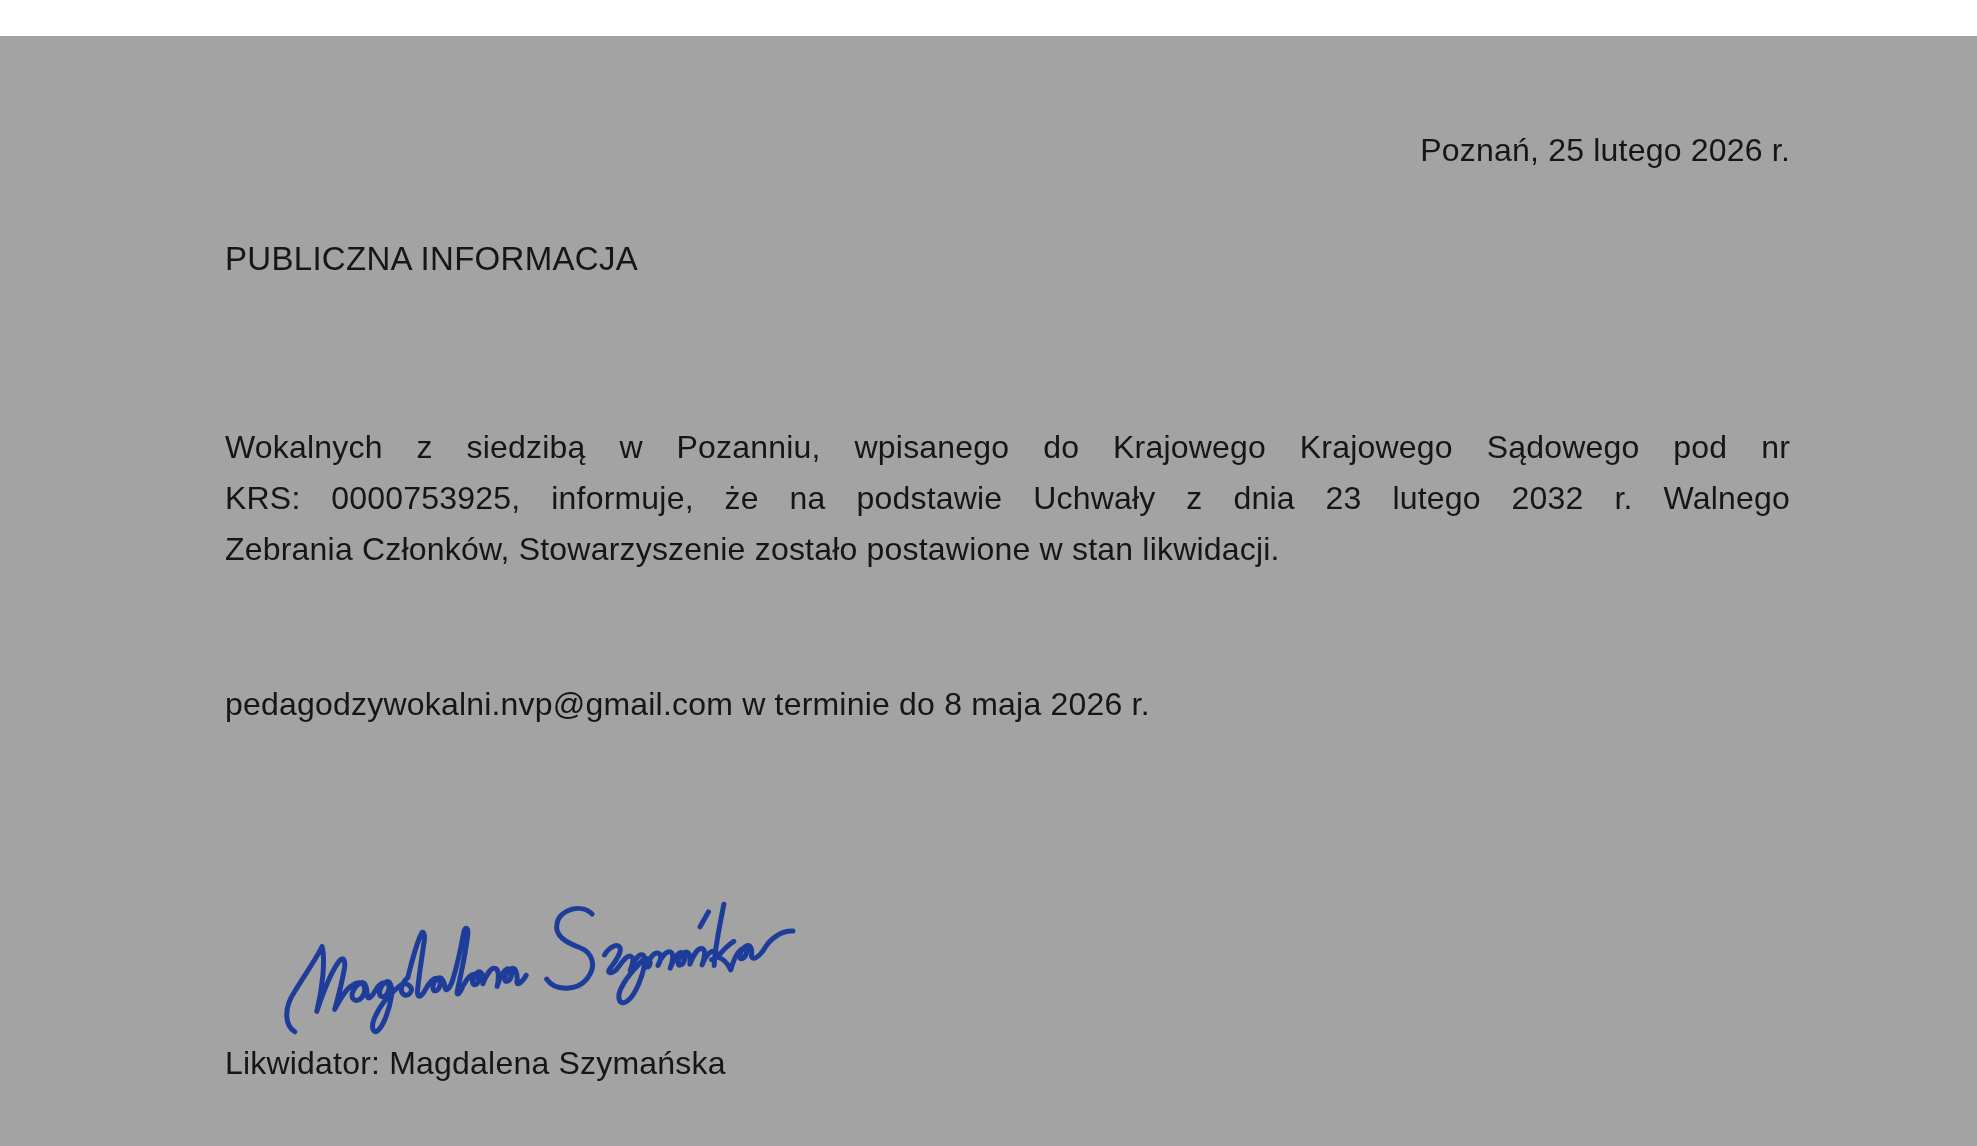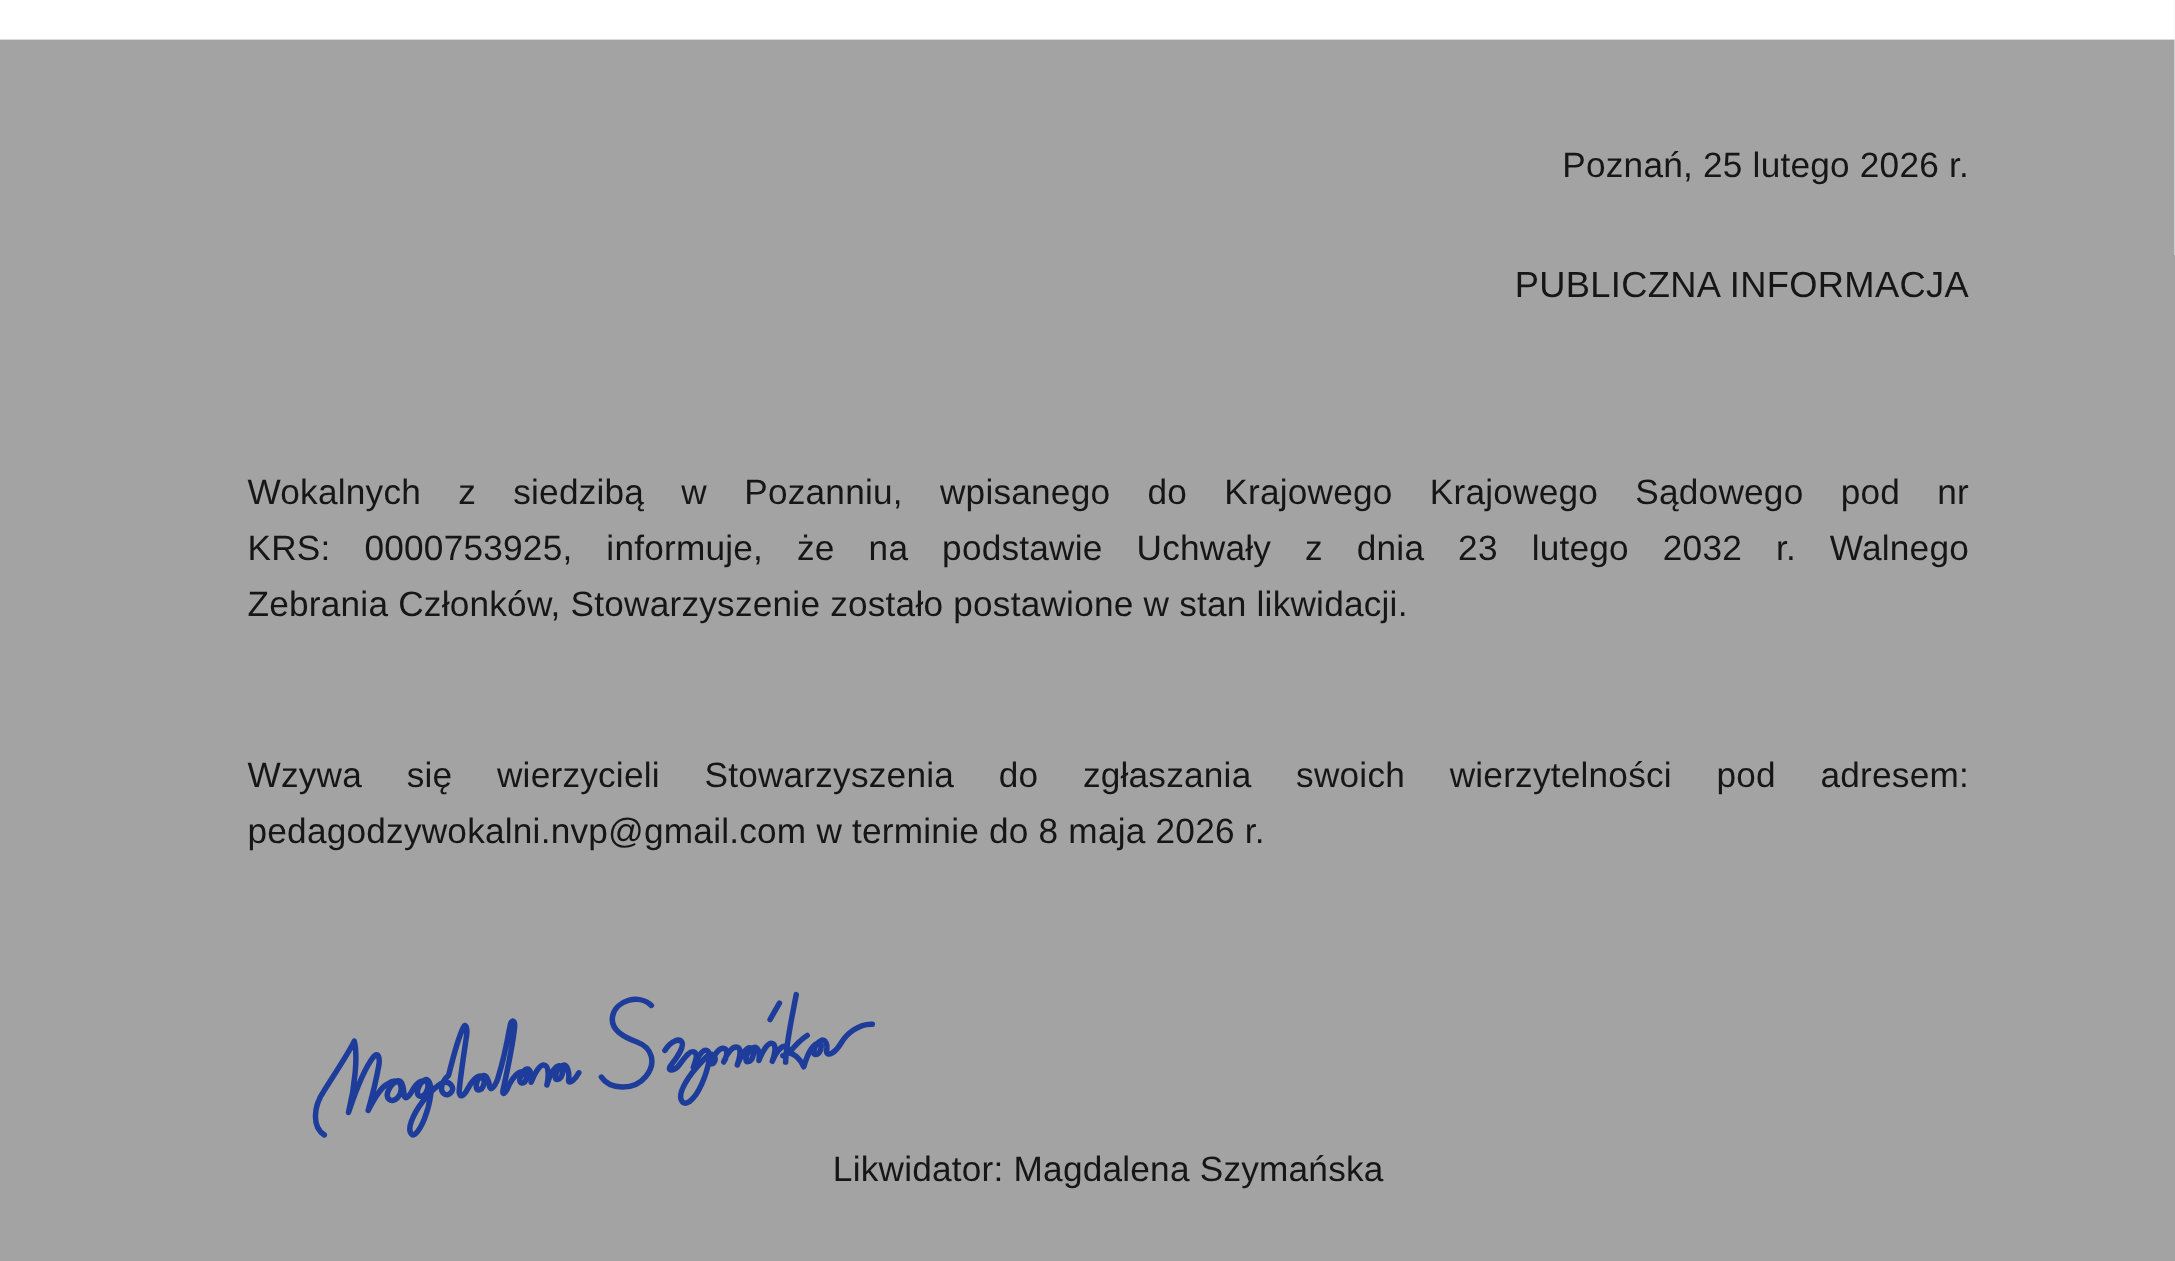--- a/index.html
+++ b/index.html
@@ -29,21 +29,21 @@
     letter-spacing: 0.2px;
   }
   .title-block {
     top: 196px;
     text-align: center;
   }
   .title-line {
     font-size: 33px;
     line-height: 53px;
     letter-spacing: 0.3px;
-    text-align: right;
+    text-align: left;
   }
   .body-par { font-size: 32px; }
   .par-1 { top: 386px; }
   .par-2 { top: 643px; }
   .jline {
     font-size: 32px;
     line-height: 51px;
     text-align: justify;
     text-align-last: justify;
     letter-spacing: 0.2px;
@@ -64,42 +64,41 @@
     width: 1px; height: 1px;
     overflow: hidden;
     clip: rect(0 0 0 0);
     white-space: nowrap;
   }
   .signature-caption {
     top: 1003px;
     font-size: 32px;
     line-height: 48px;
     letter-spacing: 0.2px;
-    text-align: center;
+    text-align: left;
   }
 </style>
 </head>
 <body>
 
 <div class="page">
 
   <div class="content-col date-line">Poznań, 25 lutego 2026 r.</div>
 
   <div class="content-col title-block">
       <div class="title-line">PUBLICZNA INFORMACJA</div>
     </div>
 
   <div class="content-col body-par par-1">
       <div class="jline">Wokalnych z siedzibą w Pozanniu, wpisanego do Krajowego Krajowego Sądowego pod nr</div>
       <div class="jline">KRS: 0000753925, informuje, że na podstawie Uchwały z dnia 23 lutego 2032 r. Walnego</div>
       <div class="jline last">Zebrania Członków, Stowarzyszenie zostało postawione w stan likwidacji.</div>
     </div>
 
   <div class="content-col body-par par-2">
-      <div class="jline">Wzywa się wierzycieli Stowarzyszenia do zgłaszania swoich wierzytelności pod adresem:</div>
       <div class="jline last">pedagodzywokalni.nvp@gmail.com w terminie do 8 maja 2026 r.</div>
     </div>
 
   <div class="signature-wrap">
     <span class="sr-only">Magdalena Szymańska</span>
     <svg width="560" height="160" viewBox="0 0 560 160">
       <g fill="none" stroke-width="5" stroke-linecap="round" stroke-linejoin="round" transform="rotate(-6 20 130)" stroke="#1e3d9b">
 
         <path d="M22,138 C12,130 14,112 26,98
                  C40,80 52,66 58,56

